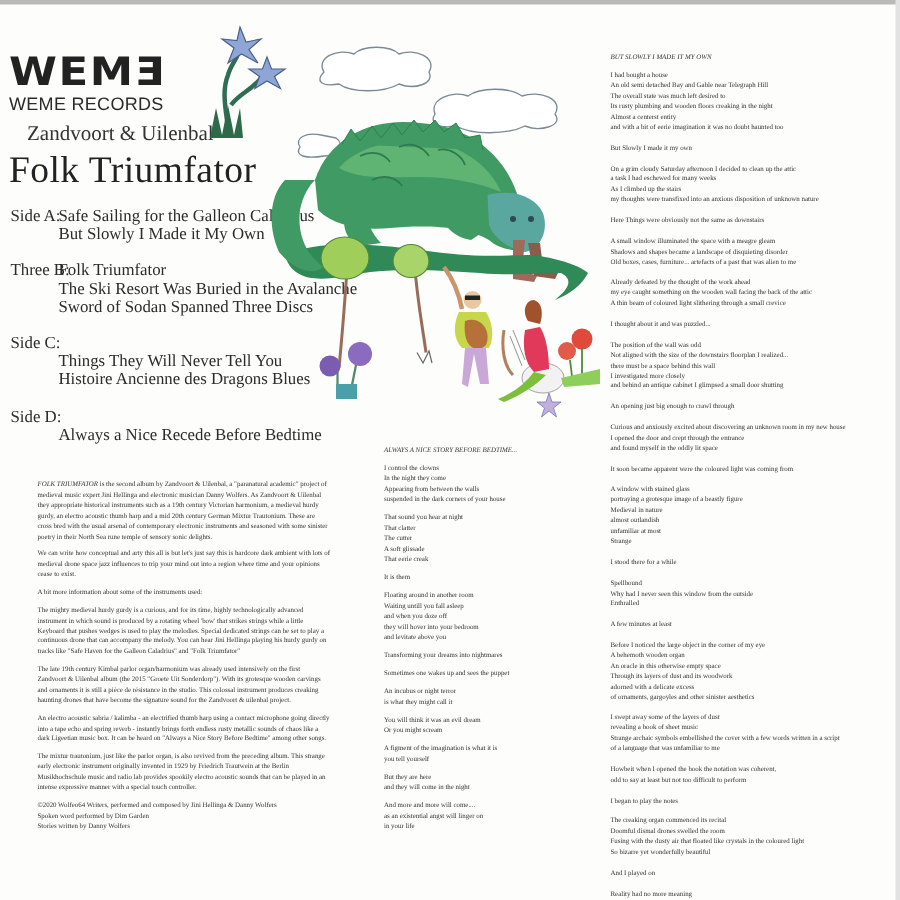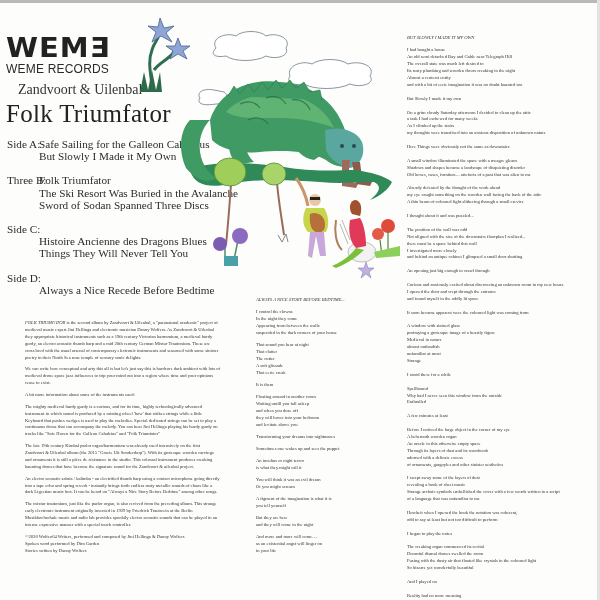--- a/index.html
+++ b/index.html
@@ -106,22 +106,22 @@
         <span class="side-label">Three B:</span>
         <span class="track">Folk Triumfator</span>
       </div>
     <div class="track cont">The Ski Resort Was Buried in the Avalanche</div>
     <div class="track cont">Sword of Sodan Spanned Three Discs</div>
   </div>
   <div class="side">
     <div class="side-row">
         <span class="side-label">Side C:</span>
       </div>
+    <div class="track cont">Things They Will Never Tell You</div>
     <div class="track cont">Histoire Ancienne des Dragons Blues</div>
-    <div class="track cont">Things They Will Never Tell You</div>
   </div>
   <div class="side">
     <div class="side-row">
         <span class="side-label">Side D:</span>
       </div>
     <div class="track cont">Always a Nice Recede Before Bedtime</div>
   </div>
 </div>
 
 <div class="notes">

